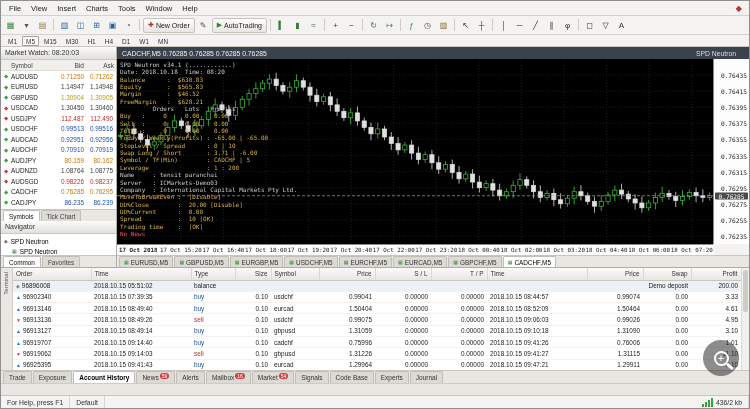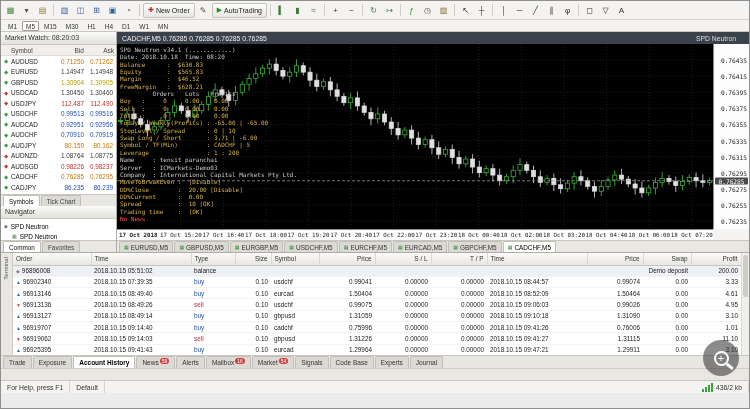--- a/index.html
+++ b/index.html
@@ -90,20 +90,32 @@
 
   .zoomfab { position:absolute; right:10px; bottom:32px; width:36px; height:36px; border-radius:50%; background:rgba(45,45,45,0.55); display:flex; align-items:center; justify-content:center; }
   .lens { width:15px; height:15px; border:2px solid #fff; border-radius:50%; color:#fff; font-size:11px; line-height:11px; text-align:center; position:relative; }
   .lens::after { content:""; position:absolute; width:8px; height:2.5px; background:#fff; right:-7px; bottom:-4px; transform:rotate(40deg); border-radius:1px; }
 </style>
 </head>
 <body>
 
 <div class="app">
 
+  <div class="menubar">
+    <span id="menuItems" style="display:flex;">
+        <span class="menu-item">File</span>
+        <span class="menu-item">View</span>
+        <span class="menu-item">Insert</span>
+        <span class="menu-item">Charts</span>
+        <span class="menu-item">Tools</span>
+        <span class="menu-item">Window</span>
+        <span class="menu-item">Help</span>
+      </span>
+    <span class="brand">◆</span>
+  </div>
 
   <div class="toolbar" id="toolbarItems">
       <div class="tb-btn">
         <span class="tb-glyph" style="color: rgb(58, 125, 58);">▦</span>
       </div>
       <div class="tb-btn">
         <span class="tb-glyph" style="color: rgb(85, 85, 85);">▾</span>
       </div>
       <div class="tb-btn">
         <span class="tb-glyph" style="color: rgb(138, 109, 59);">▤</span>

